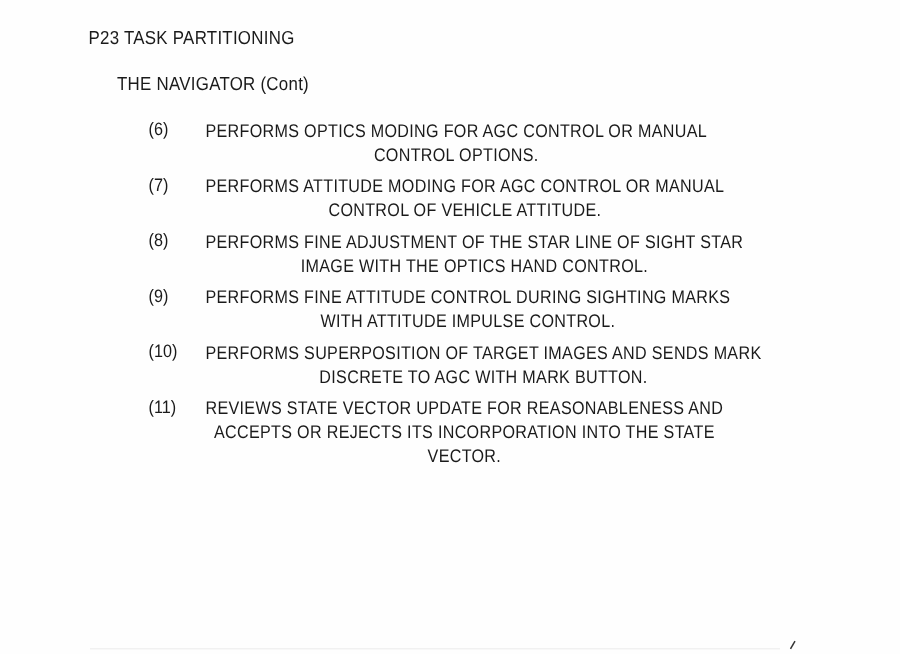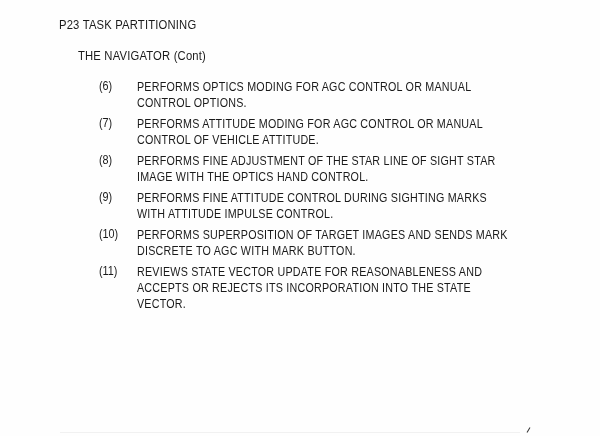--- a/index.html
+++ b/index.html
@@ -12,21 +12,21 @@
       height: 436px;
       position: relative;
       overflow: hidden;
       font-family: "Liberation Sans Narrow", "Liberation Sans", sans-serif;
       color: #1a1a1a;
       background: #fefefe;
     }
     .page {
       position: absolute;
       left: 0; top: 0;
-      width: 600px; height: 436px;
+      width: 600px; height: 436px; text-align: center;
     }
     .title {
       position: absolute;
       left: 59px;
       top: 18px;
       font-size: 12.5px;
       letter-spacing: 0.2px;
       transform: scaleX(0.9);
       transform-origin: left top;
       white-space: nowrap;

